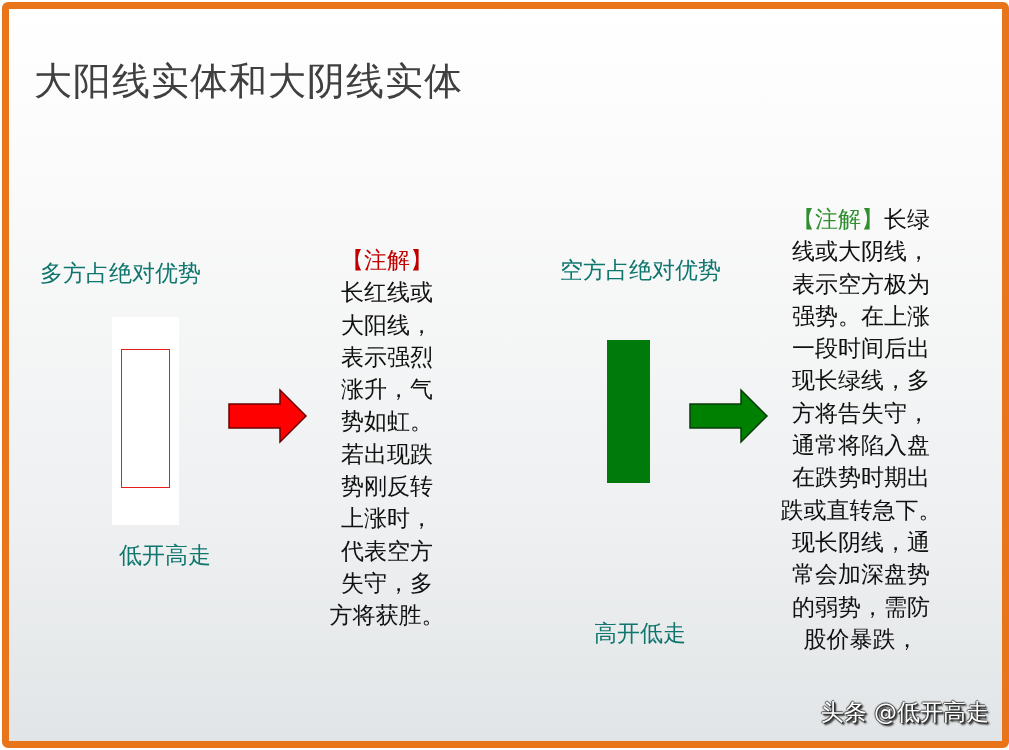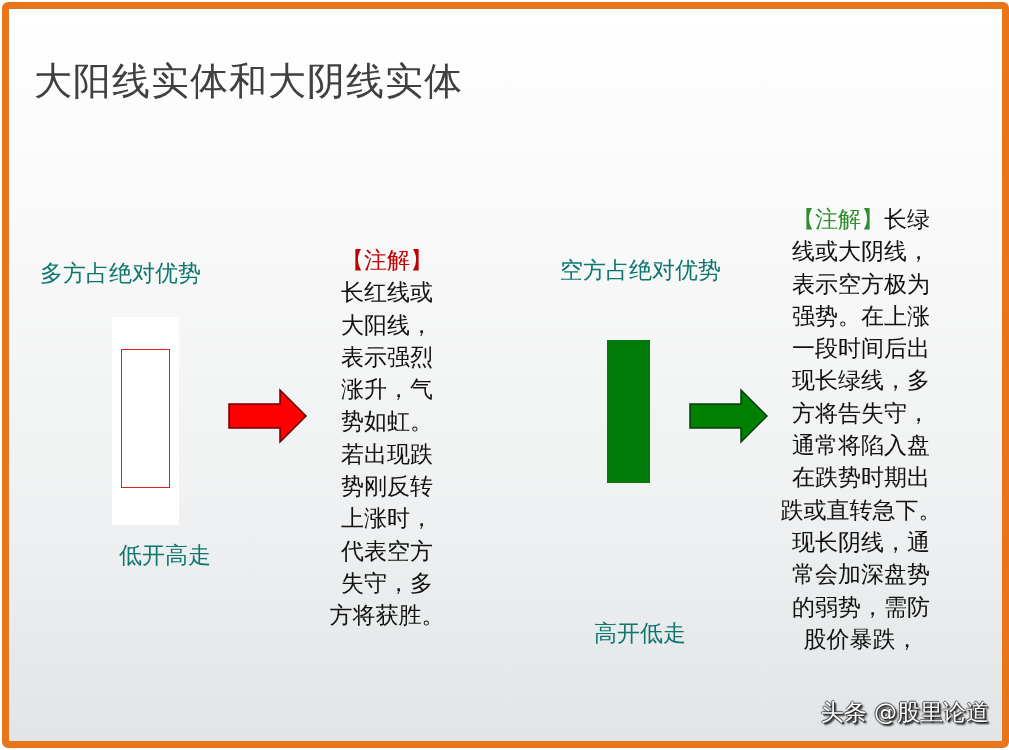--- a/index.html
+++ b/index.html
@@ -89,13 +89,13 @@
   <div>方将告失守，</div>
   <div>通常将陷入盘</div>
   <div>在跌势时期出</div>
   <div>跌或直转急下。</div>
   <div>现长阴线，通</div>
   <div>常会加深盘势</div>
   <div>的弱势，需防</div>
   <div>股价暴跌，</div>
 </div>
 
-<div class="watermark">头条 @股里论道</div>
+<div class="watermark">头条 @低开高走</div>
 
 </body></html>

